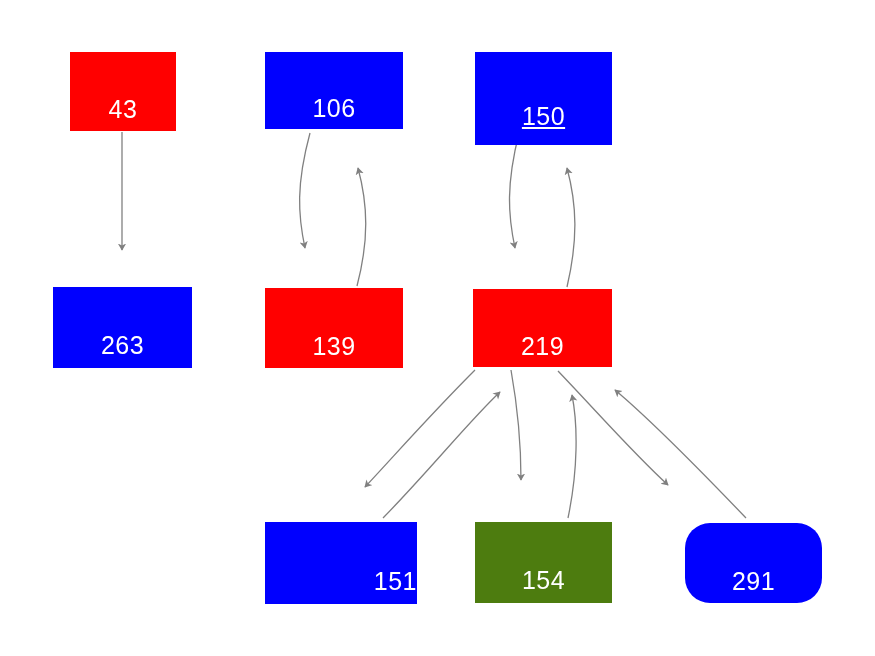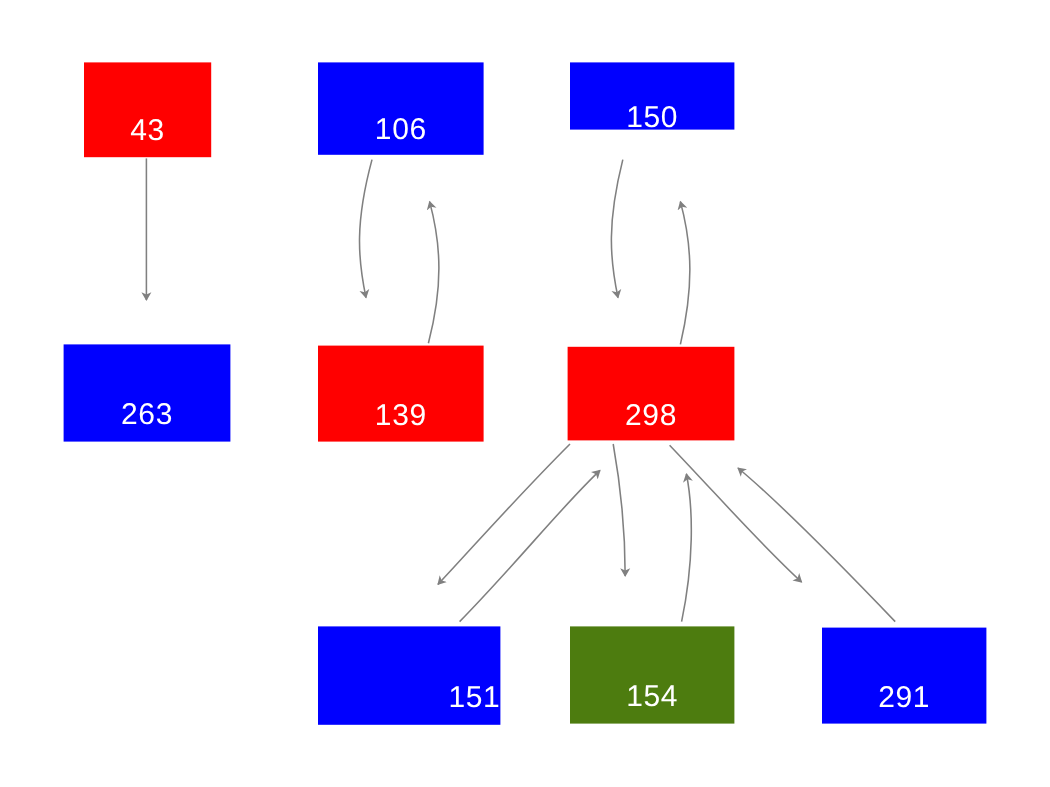--- a/index.html
+++ b/index.html
@@ -67,36 +67,36 @@
       </g>
   </svg>
 
   <div id="nodes-group">
       <div class="node" style="left: 70px; top: 52px; width: 106px; height: 79px; background: rgb(255, 0, 0);">
         <span class="node-label">43</span>
       </div>
       <div class="node" style="left: 265px; top: 52px; width: 138px; height: 77px; background: rgb(0, 0, 255);">
         <span class="node-label">106</span>
       </div>
-      <div class="node" style="left: 475px; top: 52px; width: 137px; height: 56px; background: rgb(0, 0, 255);">
+      <div class="node" style="left: 475px; top: 52px; width: 137px; height: 93px; background: rgb(0, 0, 255); text-decoration: underline;">
         <span class="node-label">150</span>
       </div>
       <div class="node" style="left: 53px; top: 287px; width: 139px; height: 81px; background: rgb(0, 0, 255); align-items: center;">
         <span class="node-label">263</span>
       </div>
       <div class="node" style="left: 265px; top: 288px; width: 138px; height: 80px; background: rgb(255, 0, 0);">
         <span class="node-label">139</span>
       </div>
       <div class="node" style="left: 473px; top: 289px; width: 139px; height: 78px; background: rgb(255, 0, 0);">
-        <span class="node-label">298</span>
+        <span class="node-label">219</span>
       </div>
       <div class="node" style="left: 265px; top: 522px; width: 152px; height: 82px; background: rgb(0, 0, 255); justify-content: flex-end;">
         <span class="node-label">151</span>
       </div>
       <div class="node" style="left: 475px; top: 522px; width: 137px; height: 81px; background: #4d7c0f;">
         <span class="node-label">154</span>
       </div>
-      <div class="node" style="left: 685px; top: 523px; width: 137px; height: 80px; background: rgb(0, 0, 255);">
+      <div class="node" style="left: 685px; top: 523px; width: 137px; height: 80px; background: rgb(0, 0, 255); border-radius: 25px;">
         <span class="node-label">291</span>
       </div>
     </div>
 
 </div>
 
 </body></html>

